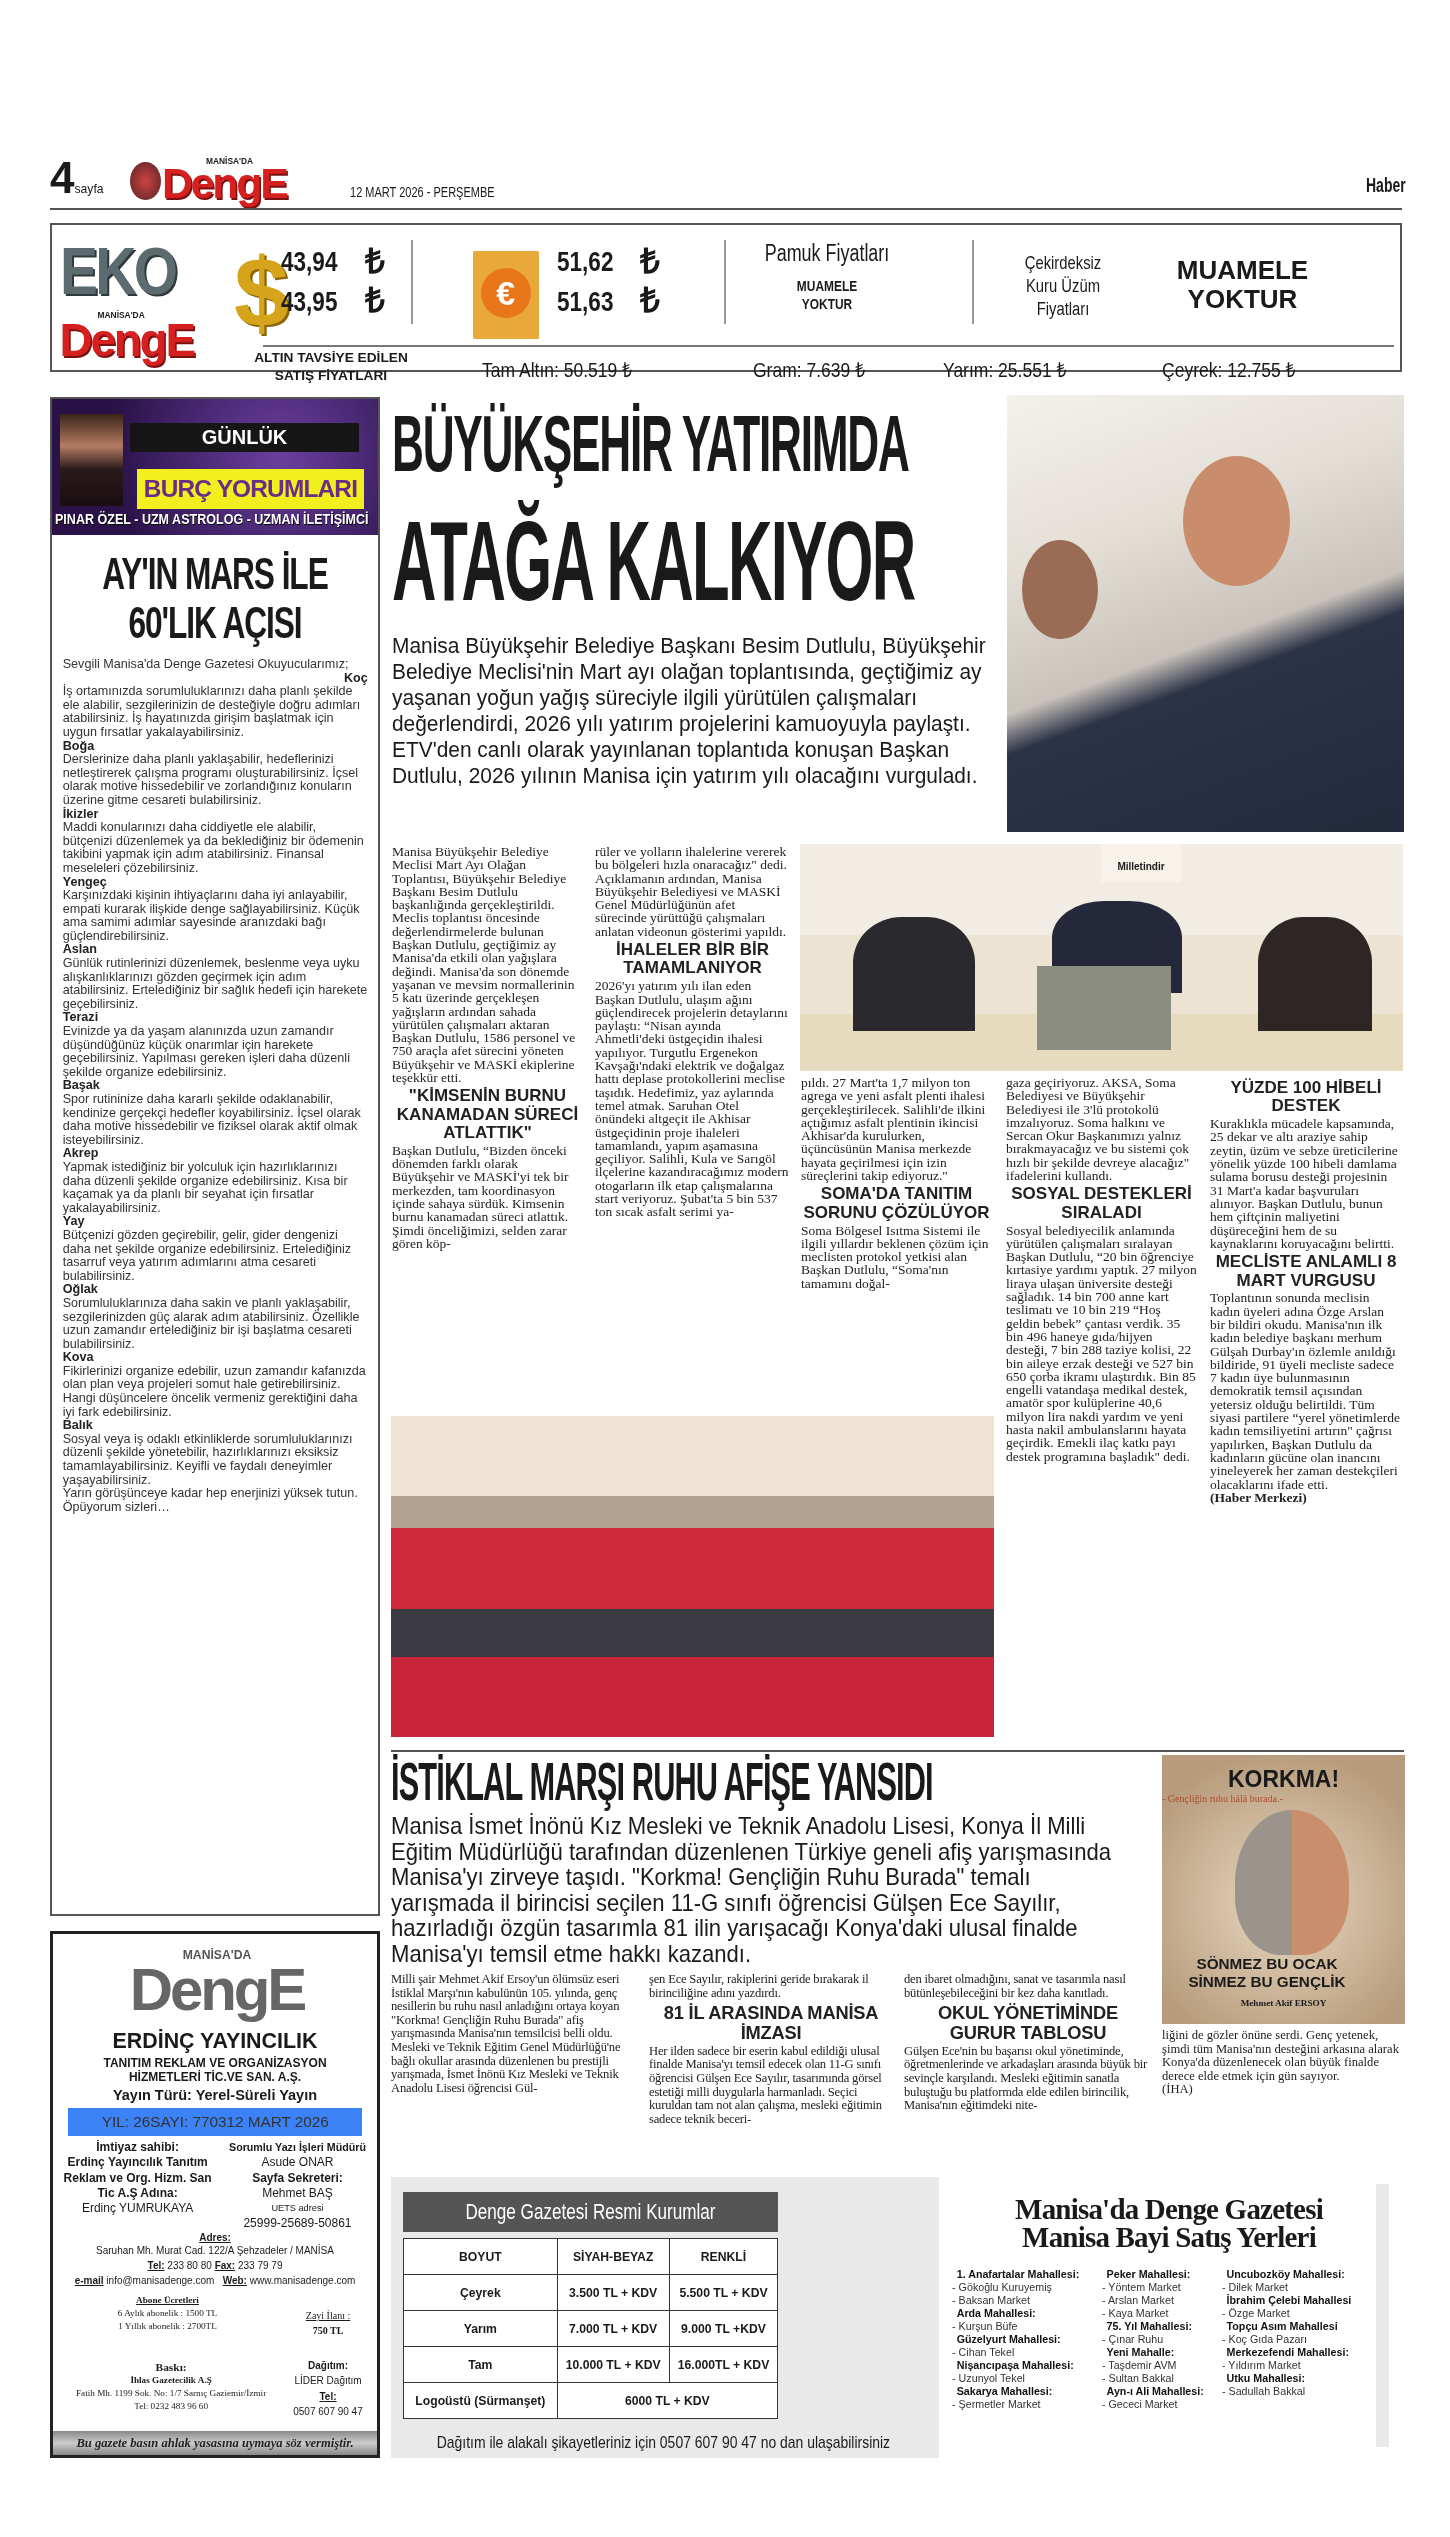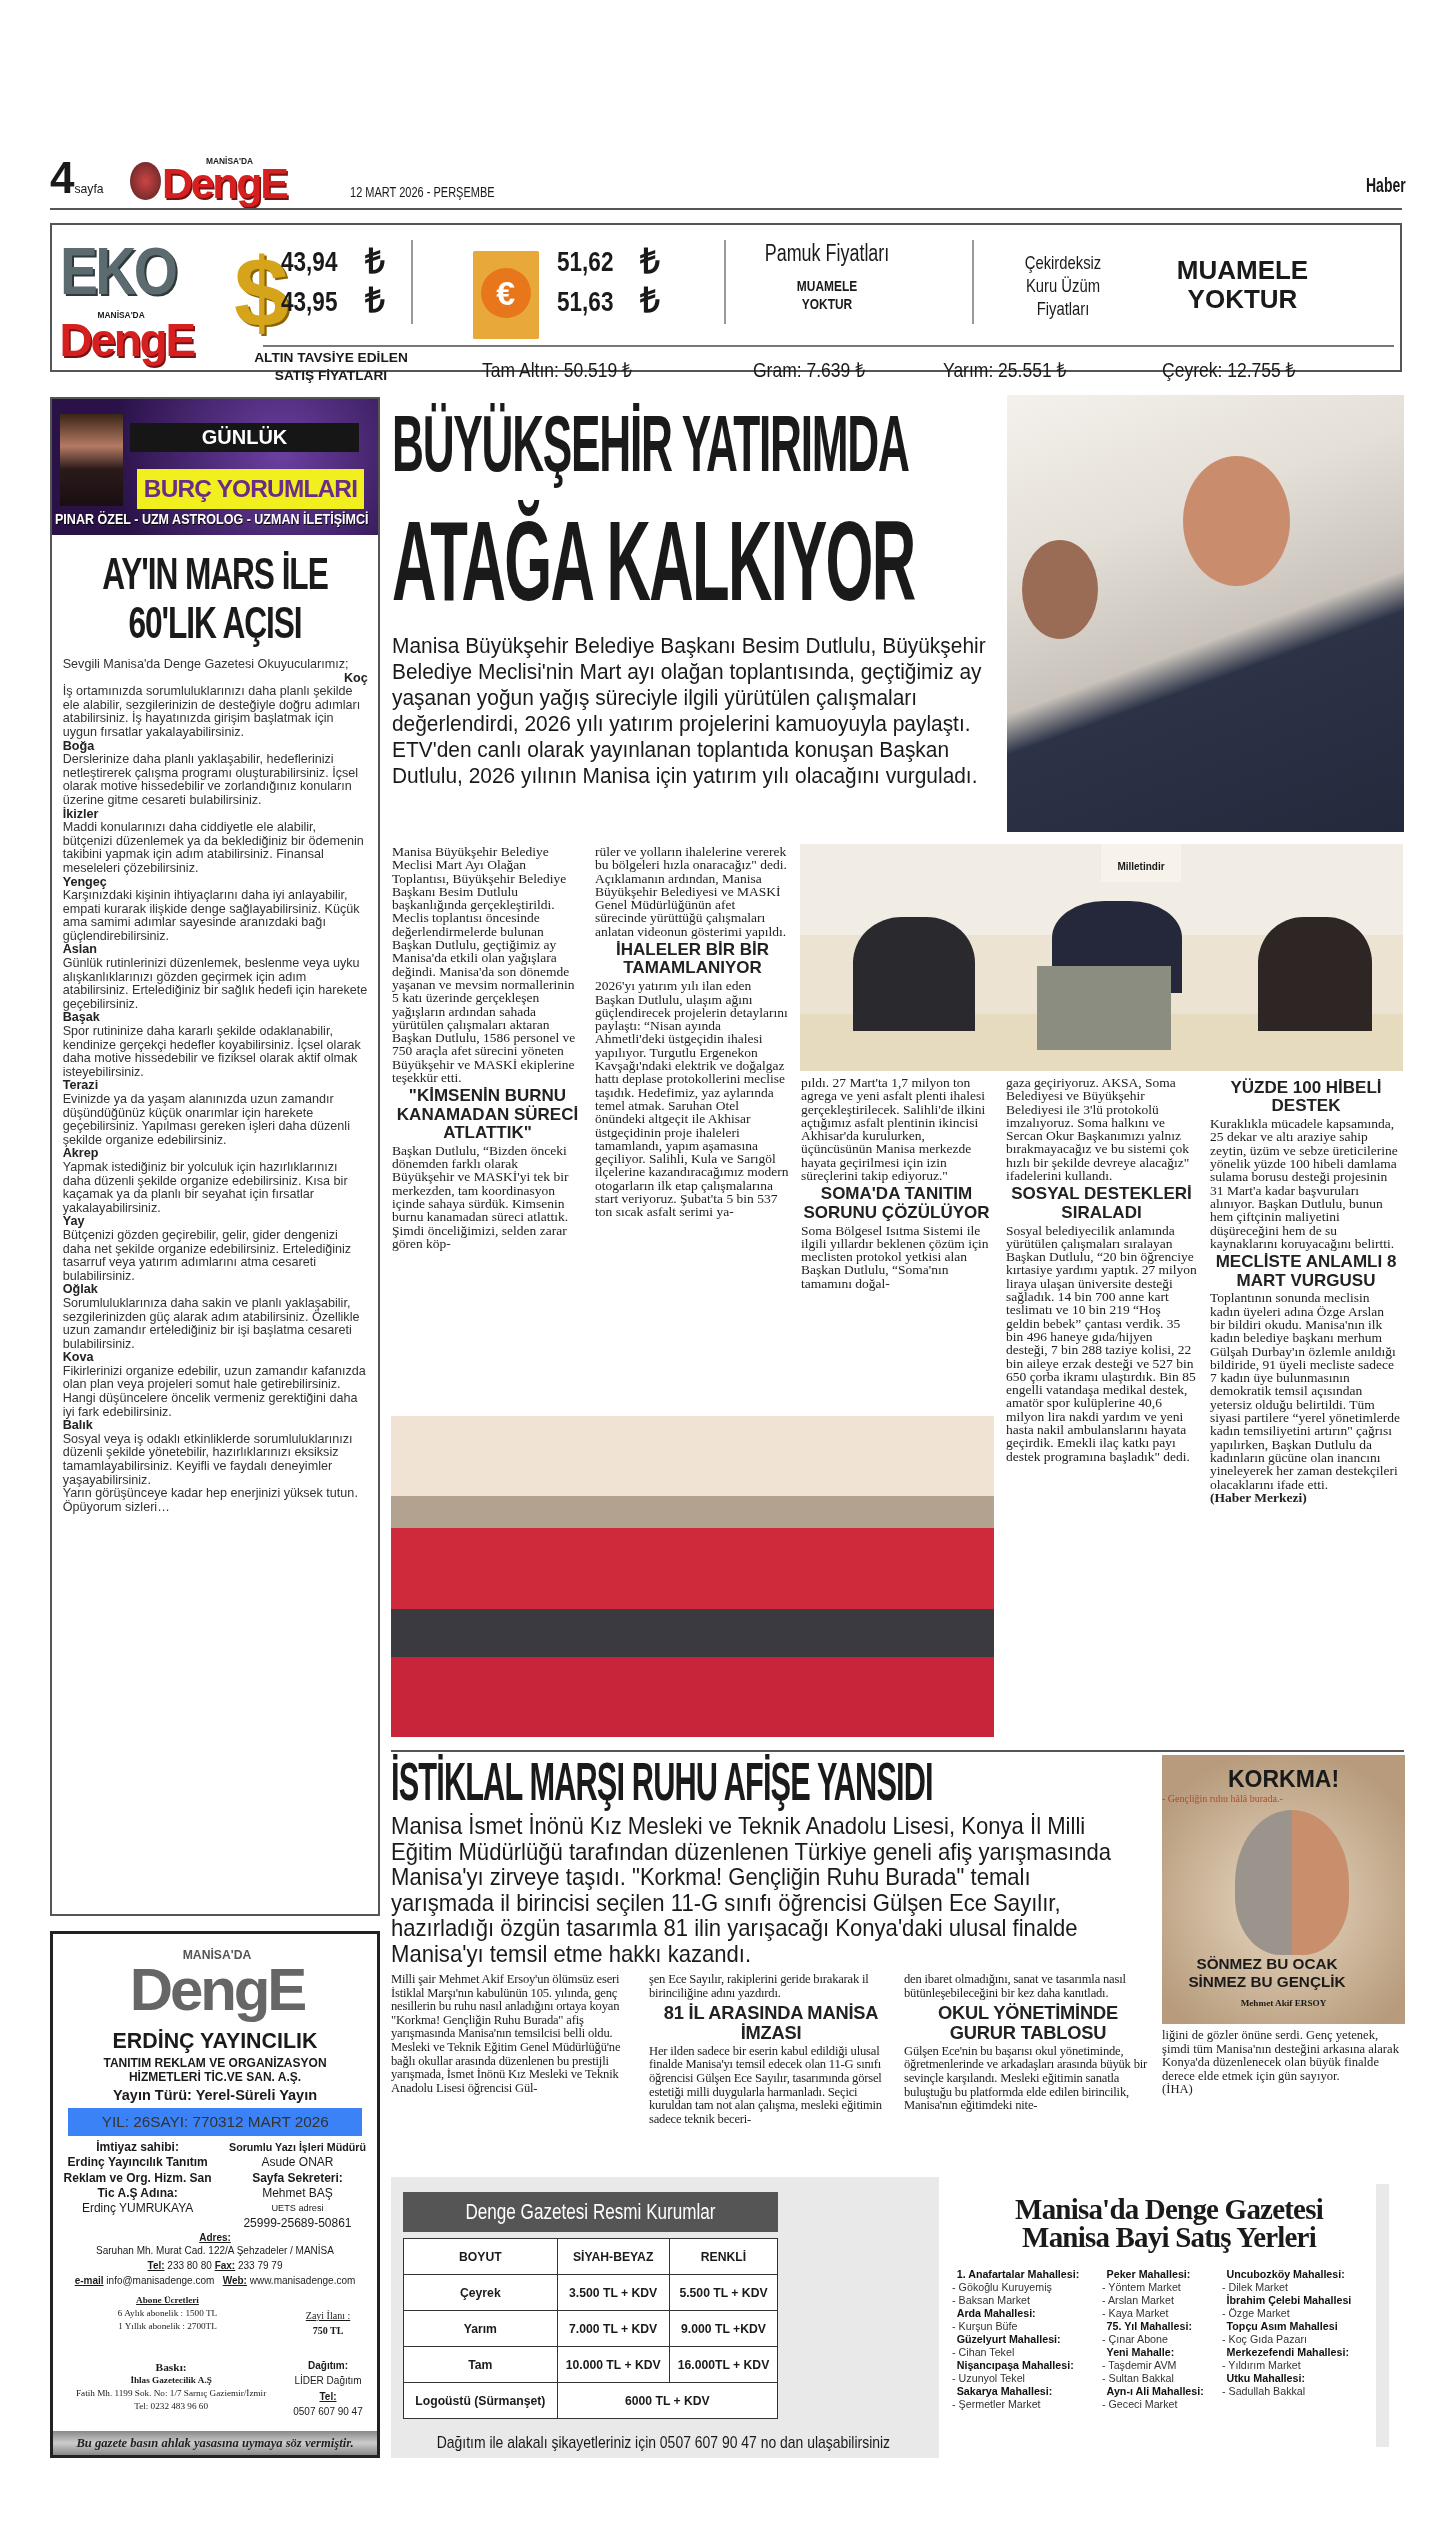--- a/index.html
+++ b/index.html
@@ -155,26 +155,26 @@
         </div>
         <div>
           <b style="display: block;">Yengeç</b>
           <div>Karşınızdaki kişinin ihtiyaçlarını daha iyi anlayabilir, empati kurarak ilişkide denge sağlayabilirsiniz. Küçük ama samimi adımlar sayesinde aranızdaki bağı güçlendirebilirsiniz.</div>
         </div>
         <div>
           <b style="display: block;">Aslan</b>
           <div>Günlük rutinlerinizi düzenlemek, beslenme veya uyku alışkanlıklarınızı gözden geçirmek için adım atabilirsiniz. Ertelediğiniz bir sağlık hedefi için harekete geçebilirsiniz.</div>
         </div>
         <div>
+          <b style="display: block;">Terazi</b>
+          <div>Evinizde ya da yaşam alanınızda uzun zamandır düşündüğünüz küçük onarımlar için harekete geçebilirsiniz. Yapılması gereken işleri daha düzenli şekilde organize edebilirsiniz.</div>
+        </div>
+        <div>
           <b style="display: block;">Başak</b>
           <div>Spor rutininize daha kararlı şekilde odaklanabilir, kendinize gerçekçi hedefler koyabilirsiniz. İçsel olarak daha motive hissedebilir ve fiziksel olarak aktif olmak isteyebilirsiniz.</div>
-        </div>
-        <div>
-          <b style="display: block;">Terazi</b>
-          <div>Evinizde ya da yaşam alanınızda uzun zamandır düşündüğünüz küçük onarımlar için harekete geçebilirsiniz. Yapılması gereken işleri daha düzenli şekilde organize edebilirsiniz.</div>
         </div>
         <div>
           <b style="display: block;">Akrep</b>
           <div>Yapmak istediğiniz bir yolculuk için hazırlıklarınızı daha düzenli şekilde organize edebilirsiniz. Kısa bir kaçamak ya da planlı bir seyahat için fırsatlar yakalayabilirsiniz.</div>
         </div>
         <div>
           <b style="display: block;">Yay</b>
           <div>Bütçenizi gözden geçirebilir, gelir, gider dengenizi daha net şekilde organize edebilirsiniz. Ertelediğiniz tasarruf veya yatırım adımlarını atma cesareti bulabilirsiniz.</div>
         </div>
         <div>
@@ -378,21 +378,21 @@
       <div>- Uzunyol Tekel</div>
       <div class="h">Sakarya Mahallesi:</div>
       <div>- Şermetler Market</div>
     </div>
   <div class="bcol" style="left:153px;width:114px" id="bcol1">
       <div class="h">Peker Mahallesi:</div>
       <div>- Yöntem Market</div>
       <div>- Arslan Market</div>
       <div>- Kaya Market</div>
       <div class="h">75. Yıl Mahallesi:</div>
-      <div>- Çınar Abone</div>
+      <div>- Çınar Ruhu</div>
       <div class="h">Yeni Mahalle:</div>
       <div>- Taşdemir AVM</div>
       <div>- Sultan Bakkal</div>
       <div class="h">Ayn-ı Ali Mahallesi:</div>
       <div>- Gececi Market</div>
     </div>
   <div class="bcol" style="left:273px;width:160px" id="bcol2">
       <div class="h">Uncubozköy Mahallesi:</div>
       <div>- Dilek Market</div>
       <div class="h">İbrahim Çelebi Mahallesi</div>

